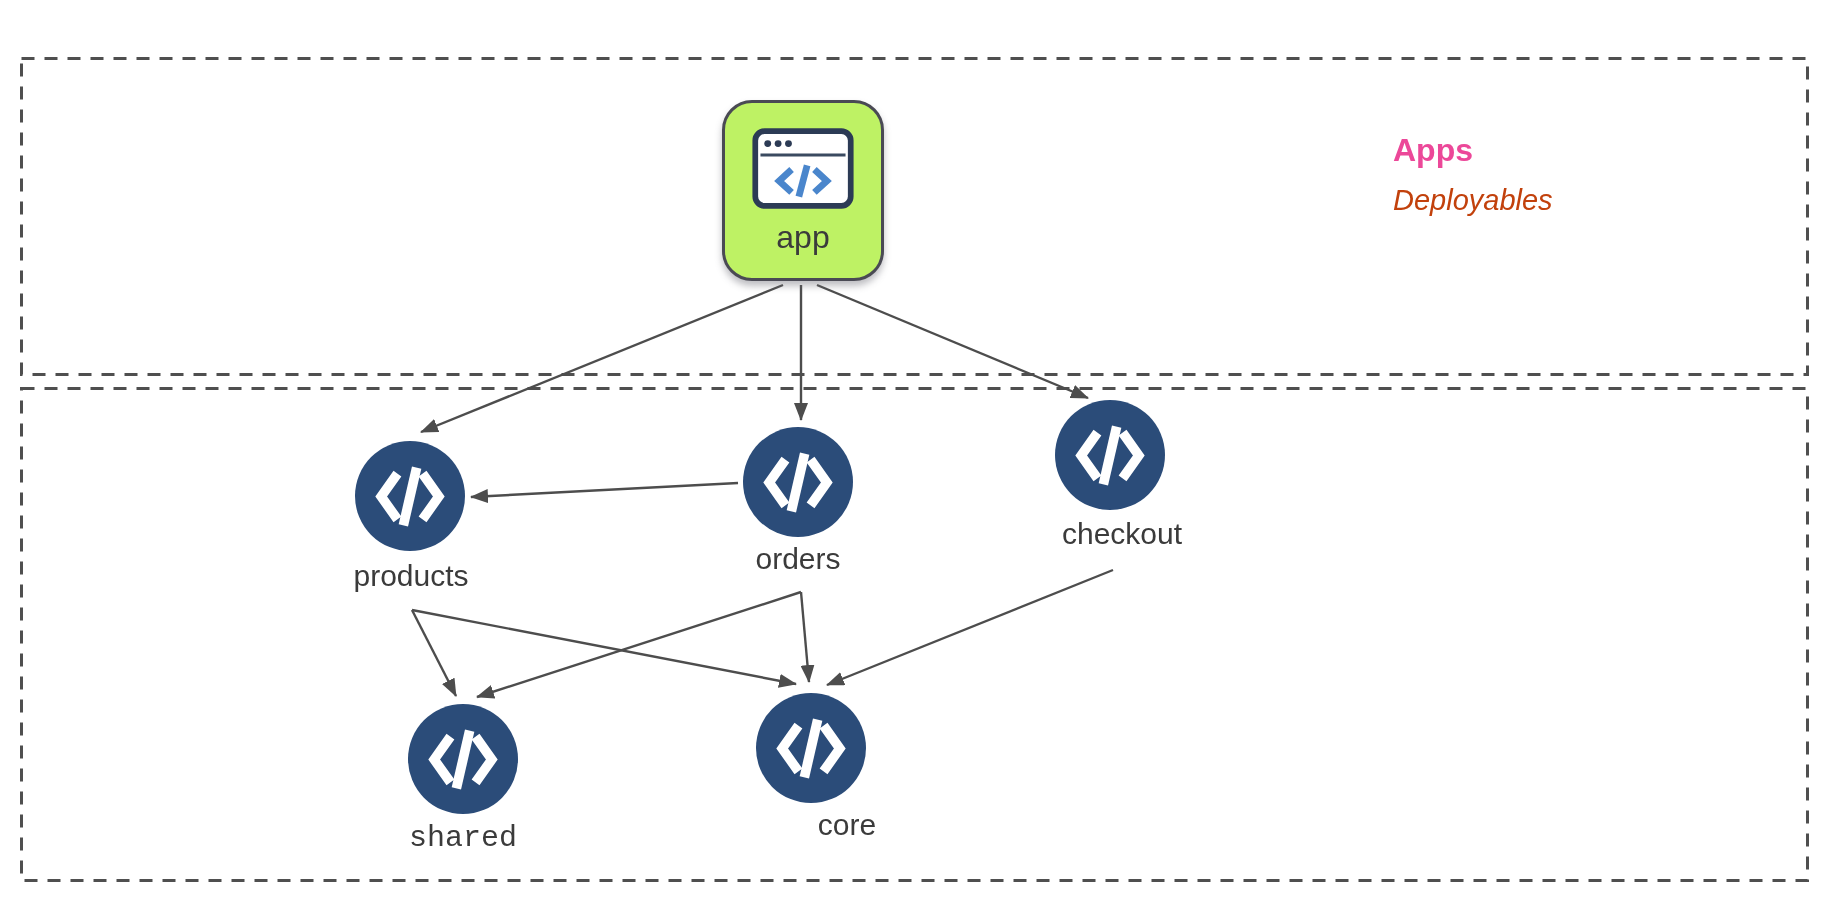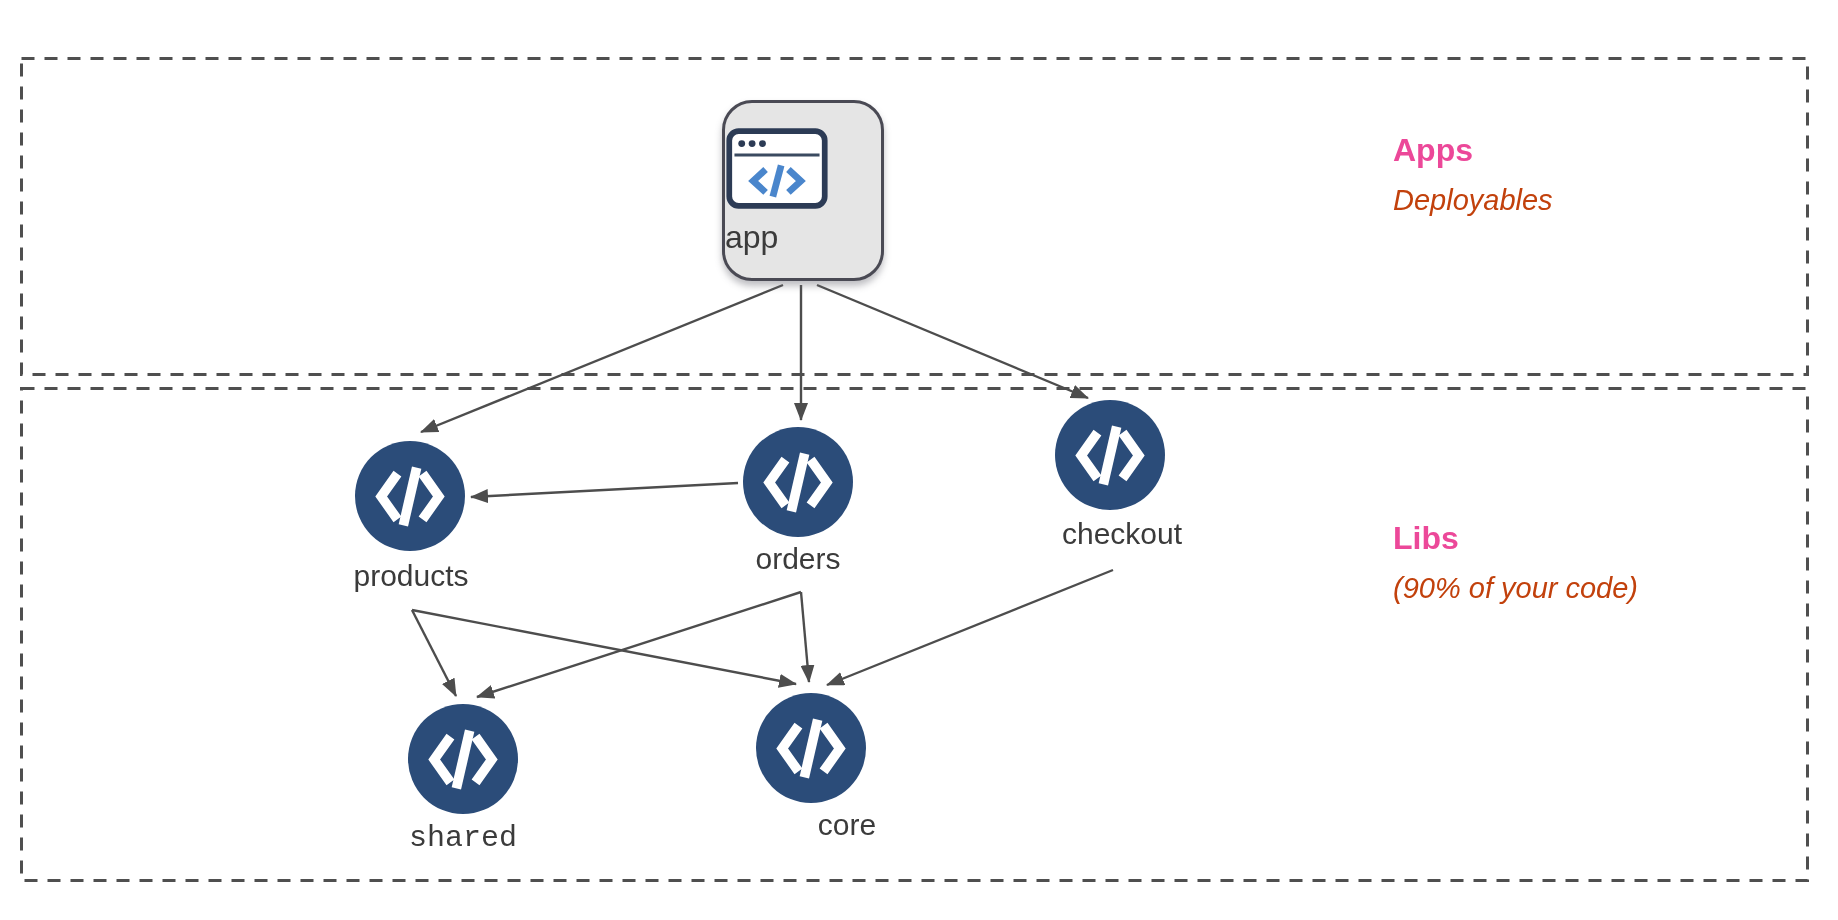--- a/index.html
+++ b/index.html
@@ -18,27 +18,27 @@
     position: absolute;
     left: 0; top: 0;
     width: 1838px; height: 920px;
   }
 
   
   .app-node {
     position: absolute;
     left: 722px; top: 100px;
     width: 162px; height: 181px;
-    background: #e5e5e5;
+    background: #bef264;
     border: 3px solid #4a4a54;
     border-radius: 30px;
     box-shadow: 0 5px 7px rgba(110,110,120,0.45);
     display: flex;
     flex-direction: column;
-    align-items: flex-start;
+    align-items: center;
     justify-content: center;
     gap: 10px;
     z-index: 2;
   }
   .app-node .app-label {
     font-size: 32px;
     line-height: 34px;
     color: #3b3b3b;
   }
 
@@ -182,18 +182,14 @@
       </g>
     </svg>
   </div>
   <div class="node-label" style="left:847px; top:807px;">core</div>
 
   <div class="section-label" style="left:1393px; top:126px;">
     <div class="title">Apps</div>
     <div class="subtitle">Deployables</div>
   </div>
 
-  <div class="section-label" style="left:1393px; top:514px;">
-    <div class="title">Libs</div>
-    <div class="subtitle">(90% of your code)</div>
-  </div>
 
 </div>
 
 </body></html>

